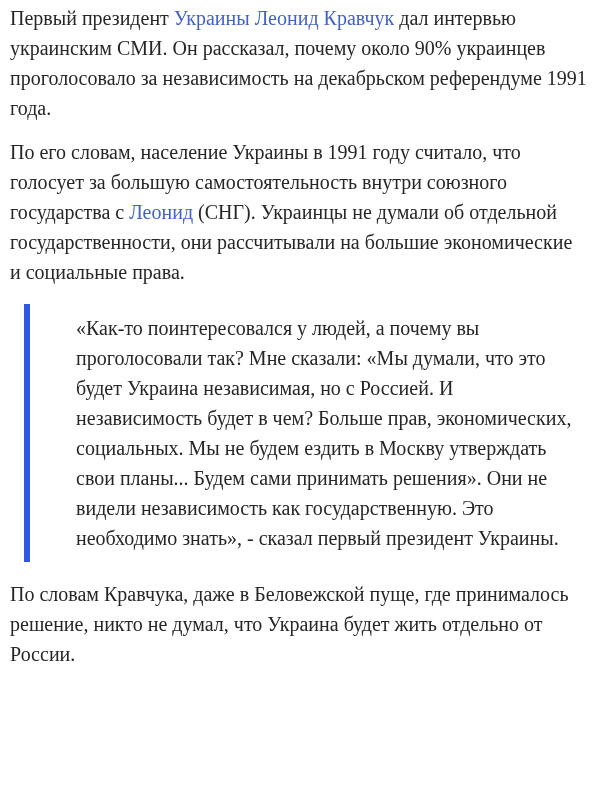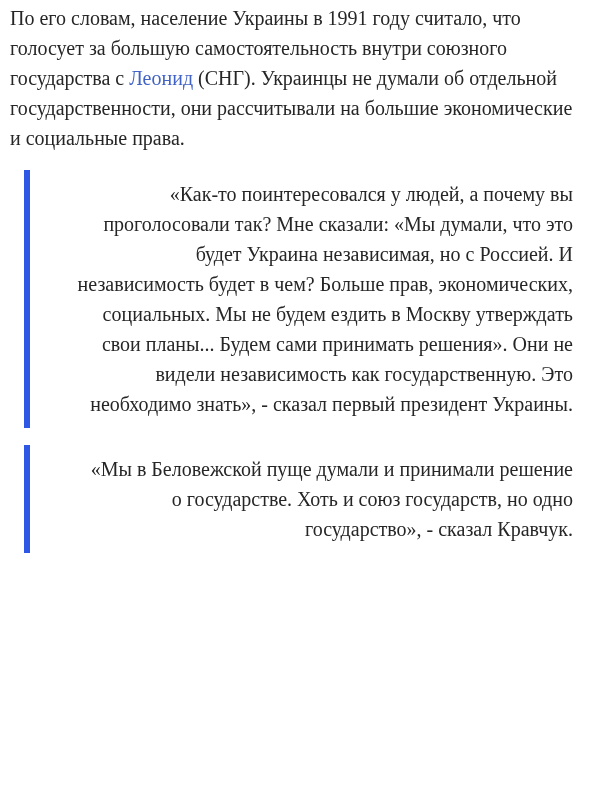--- a/index.html
+++ b/index.html
@@ -20,37 +20,37 @@
   }
   .article p {
     margin: 0 0 14px 0;
     line-height: 30px;
   }
   .article blockquote {
     margin: 17px 0 17px 14px;
     padding: 9px 14px 9px 46px;
     border-left: 6px solid #2e57e5;
     line-height: 30px;
-    text-align: right;
   }
   .article blockquote:last-child {
     margin-bottom: 0;
   }
   a.inline-link {
     color: #4263c6;
     text-decoration: none;
     cursor: pointer;
   }
 </style>
 </head>
 <body>
 
 <div class="article">
 
+  <p><span>Первый президент </span><a class="inline-link">Украины Леонид Кравчук</a><span> дал интервью украинским СМИ. Он рассказал, почему около 90% украинцев проголосовало за независимость на декабрьском референдуме 1991 года.</span></p>
 
   <p><span>По его словам, население Украины в 1991 году считало, что голосует за большую самостоятельность внутри союзного государства с </span><a class="inline-link">Леонид</a><span> (СНГ). Украинцы не думали об отдельной государственности, они рассчитывали на большие экономические и социальные права.</span></p>
 
   <blockquote><span>«Как-то поинтересовался у людей, а почему вы проголосовали так? Мне сказали: «Мы думали, что это будет Украина независимая, но с Россией. И независимость будет в чем? Больше прав, экономических, социальных. Мы не будем ездить в Москву утверждать свои планы... Будем сами принимать решения». Они не видели независимость как государственную. Это необходимо знать», - сказал первый президент Украины.</span></blockquote>
 
+  <p><span>По словам Кравчука, даже в Беловежской пуще, где принималось решение, никто не думал, что Украина будет жить отдельно от России.</span></p>
 
-  <blockquote><span>«Мы в Беловежской пуще думали и принимали решение о государстве. Хоть и союз государств, но одно государство», - сказал Кравчук.</span></blockquote>
 
 </div>
 
 </body></html>

